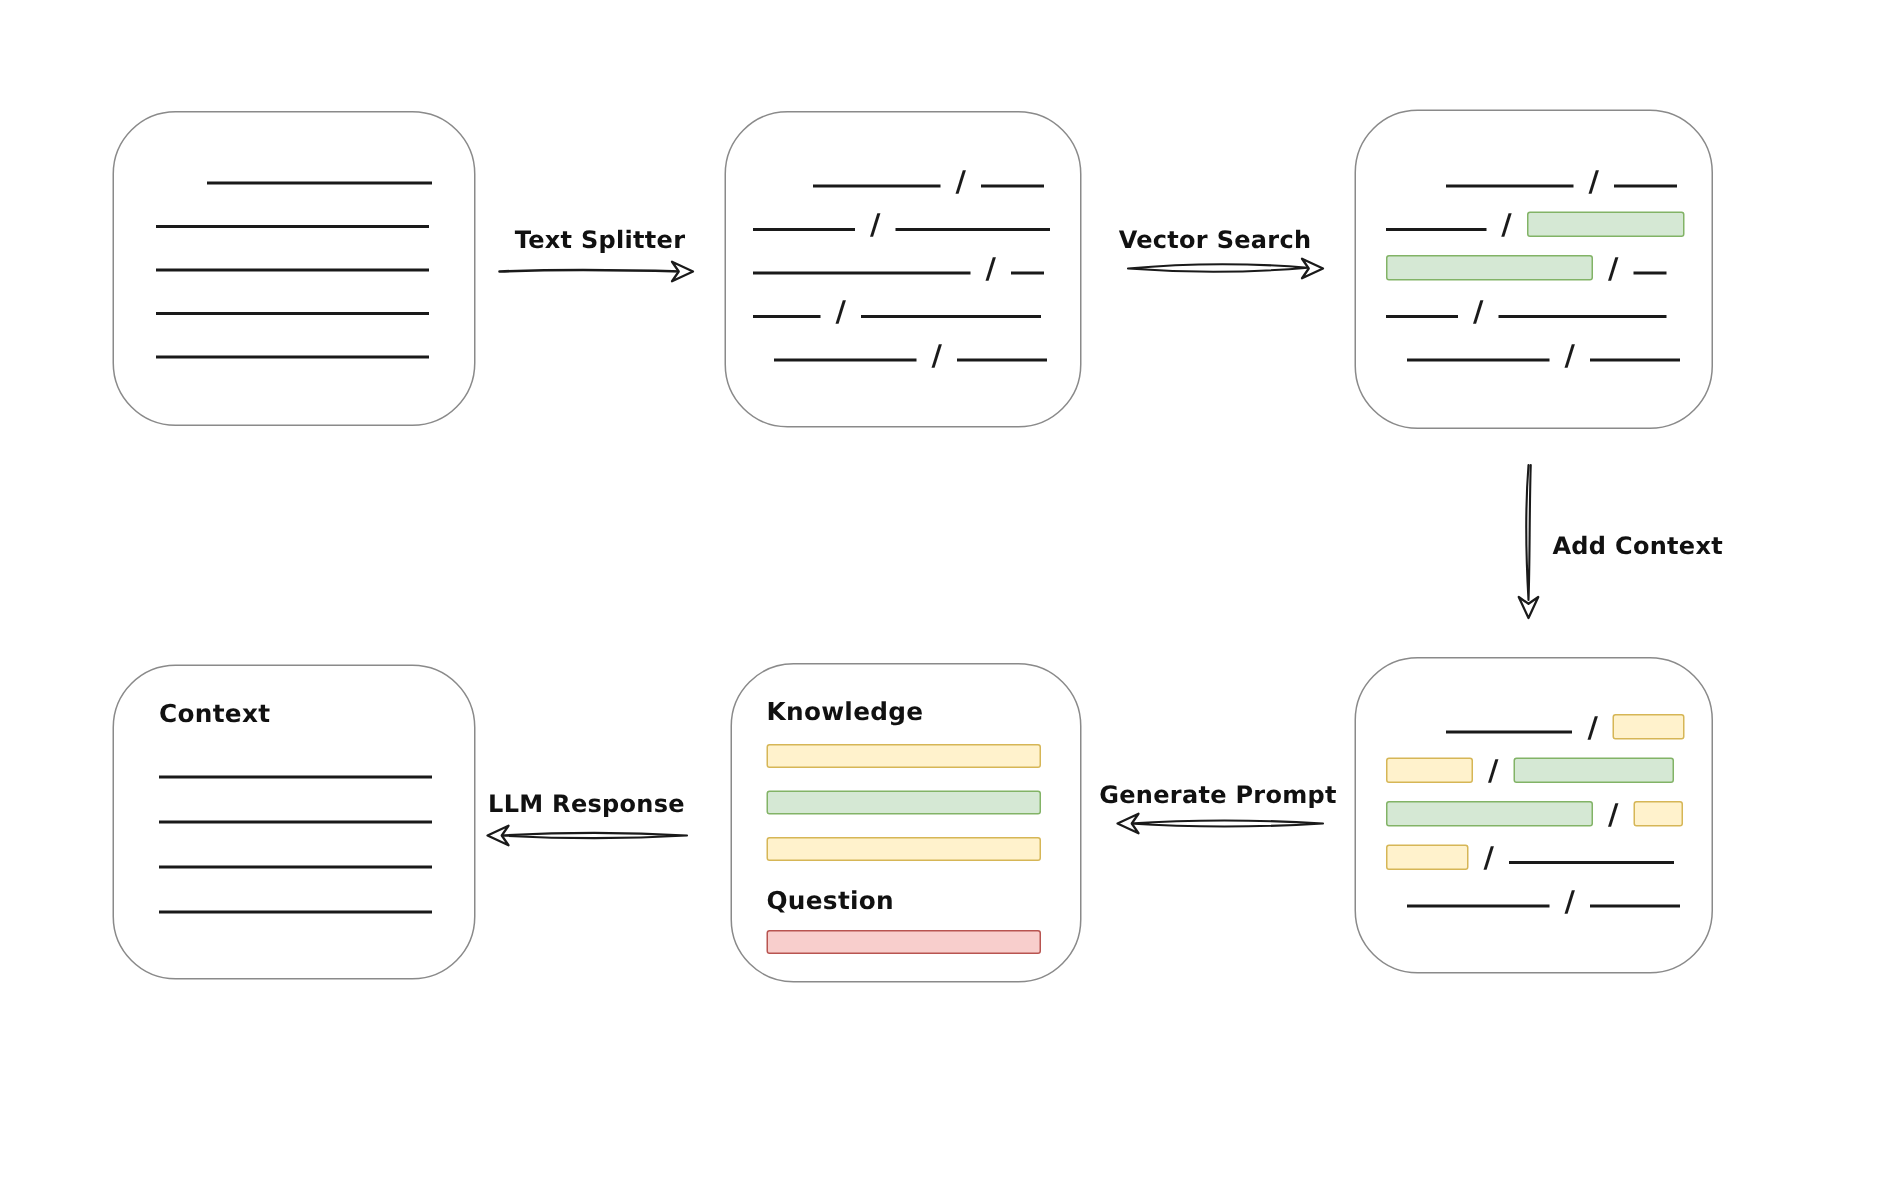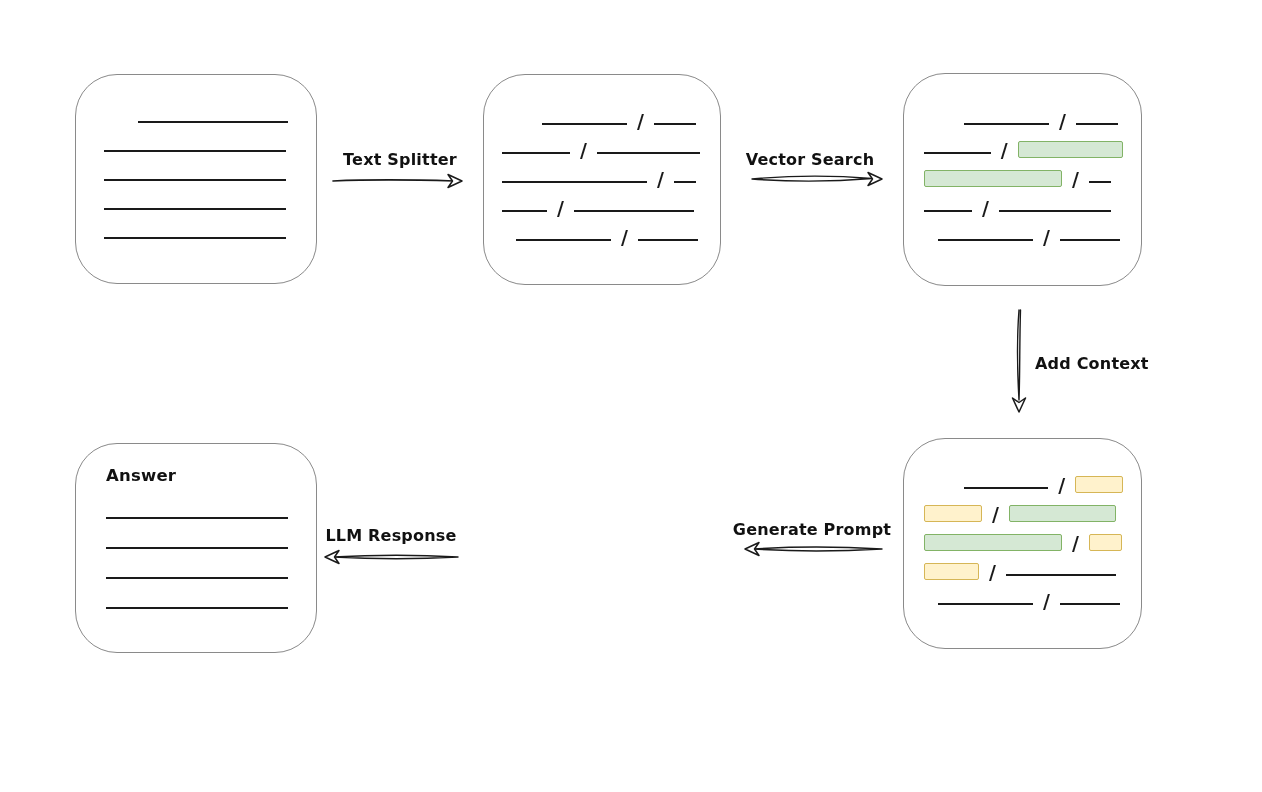--- a/index.html
+++ b/index.html
@@ -174,30 +174,44 @@
         </div>
       </div>
   </div>
 
   <svg class="arrow" style="left:735px; top:505px;" width="155" height="55" viewBox="0 0 155 55">
     <text x="77" y="30" text-anchor="middle">Generate Prompt</text>
     <path class="shaft" style="stroke-width:1.4" d="M147,44 Q80,40 18,44 M147,44 Q80,48 18,44"></path>
     <polygon class="head" points="24,37.5 10,44 24,50.5 19.5,44"></polygon>
   </svg>
 
+  <div class="box" style="left:487px; top:442px; width:234px; height:213px;">
+    <div style="padding:22px 0 0 23px;">
+      <div class="box-label">Knowledge</div>
+      <div style="margin-top:12px;">
+          <div class="bar bar-yellow" style="width: 183px;"></div>
+          <div class="bar bar-green" style="width: 183px;"></div>
+          <div class="bar bar-yellow" style="width: 183px;"></div>
+        </div>
+      <div class="box-label" style="margin-top:17px;">Question</div>
+      <div style="margin-top:10px;">
+          <div class="bar bar-red" style="width: 183px;"></div>
+        </div>
+    </div>
+  </div>
 
   <svg class="arrow" style="left:312px; top:512px;" width="152" height="55" viewBox="0 0 152 55">
     <text x="79" y="29" text-anchor="middle">LLM Response</text>
     <path class="shaft" style="stroke-width:1.4" d="M146,45 Q85,41.5 21,45 M146,45 Q85,48.5 21,45"></path>
     <polygon class="head" points="27,38.5 13,45 27,51.5 22.5,45"></polygon>
   </svg>
 
   <div class="box" style="left:75px; top:443px; width:242px; height:210px;">
     <div style="padding:22px 0 0 30px;">
-      <div class="box-label">Answer</div>
+      <div class="box-label">Context</div>
       <div class="answer-lines" style="margin-top:32px;">
           <div class="doc-line" style="width: 182px;"></div>
           <div class="doc-line" style="width: 182px;"></div>
           <div class="doc-line" style="width: 182px;"></div>
           <div class="doc-line" style="width: 182px;"></div>
         </div>
     </div>
   </div>
 
 

